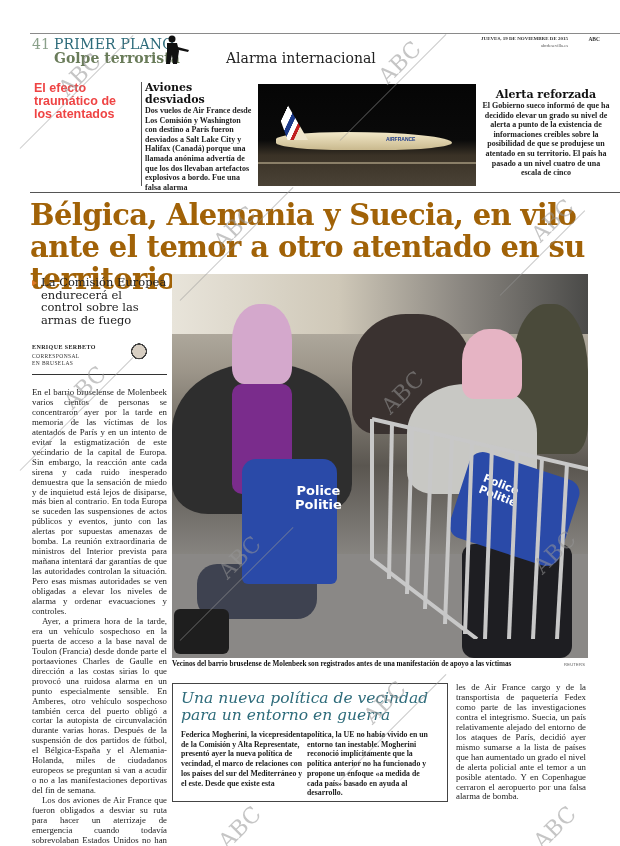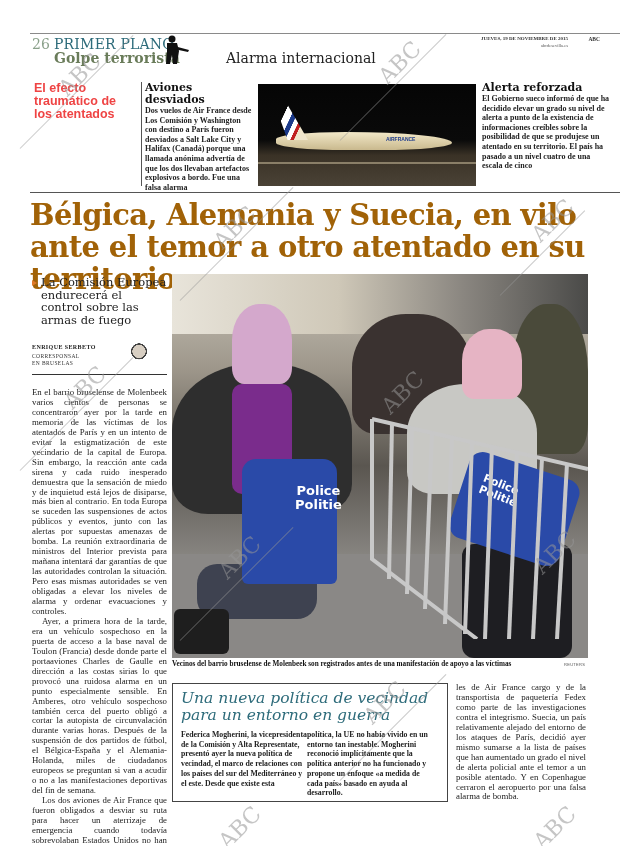--- a/index.html
+++ b/index.html
@@ -17,21 +17,21 @@
   .brand { position: absolute; right: 20px; top: 36px; font-size: 5.5px; font-weight: bold; color: #333; font-family: "Liberation Serif", serif; }
   .site { position: absolute; right: 52px; top: 43px; font-size: 4.5px; color: #555; font-family: "Liberation Serif", serif; }
 
   
   .strip-title { position: absolute; left: 34px; top: 82px; width: 100px; text-align: left; font-size: 12.5px; line-height: 13px; color: #ef4444; font-weight: bold; font-family: Liberation Sans, sans-serif; }
   .strip-divider { position: absolute; left: 141px; top: 82px; width: 1px; height: 104px; background: #555; }
   .brief { position: absolute; font-family: "Liberation Serif", serif; }
   .brief h3 { font-size: 11px; font-weight: bold; color: #111; line-height: 12px; font-family: "DejaVu Serif", serif; }
   .brief p { font-size: 8px; line-height: 9.6px; font-weight: bold; color: #222; }
   .brief-left { left: 145px; top: 82px; width: 108px; }
-  .brief-right { left: 482px; top: 82px; width: 128px; }
+  .brief-right { left: 482px; top: 89px; width: 128px; text-align: center; }
   .plane-photo { position: absolute; left: 258px; top: 84px; width: 218px; height: 102px; background: linear-gradient(#050505 0%, #0a0a0a 55%, #3a3226 70%, #4a4236 100%); overflow: hidden; }
   .plane-body { position: absolute; left: 18px; top: 48px; width: 176px; height: 18px; background: linear-gradient(#f2e8c8, #c9b98e); border-radius: 40% 60% 40% 40%; }
   .plane-tail { position: absolute; left: 16px; top: 18px; width: 34px; height: 38px; background: linear-gradient(115deg, transparent 30%, #fff 31%, #fff 45%, #1c3a8a 46%, #1c3a8a 55%, #fff 56%, #fff 65%, #c02020 66%, #c02020 72%, #f0e6cc 73%); clip-path: polygon(0 0, 35% 0, 100% 100%, 40% 100%); }
   .plane-logo { position: absolute; left: 128px; top: 52px; font-size: 5px; font-weight: bold; color: #1c3a8a; font-family: "Liberation Sans", sans-serif; }
   .plane-fence { position: absolute; left: 0; right: 0; top: 78px; height: 2px; background: #8a7f68; }
   .strip-rule { position: absolute; left: 30px; right: 0; top: 192px; height: 1px; background: #555; }
 
   
   .headline { position: absolute; left: 30px; top: 199px; width: 580px; font-size: 29px; line-height: 32px; font-weight: bold; color: #a16207; font-family: "DejaVu Serif", serif; letter-spacing: -0.6px; }
 
@@ -79,21 +79,21 @@
   .inset-col { width: 126px; font-family: "Liberation Serif", serif; font-size: 7.8px; line-height: 9.7px; font-weight: bold; color: #222; }
 
   
   .wm { position: absolute; font-family: "DejaVu Serif", serif; font-size: 22px; color: rgba(150,150,150,0.55); transform: rotate(-45deg); pointer-events: none; }
   .wm-line { position: absolute; height: 1px; background: rgba(150,150,150,0.5); transform: rotate(-45deg); transform-origin: left center; pointer-events: none; }
 </style>
 </head>
 <body>
 
 <div class="top-rule"></div>
-<div class="page-num">26</div>
+<div class="page-num">41</div>
 <div class="section">PRIMER PLANO</div>
 <div class="subsection">Golpe terrorista</div>
 <svg class="soldier" viewBox="0 0 30 30">
   <circle cx="12" cy="5" r="3.5" fill="#111"></circle>
   <path d="M7 9 L17 9 L19 17 L17 30 L13 30 L12 21 L10 30 L6 30 L7 18 Z" fill="#111"></path>
   <path d="M14 12 L29 16 L28 18 L14 15 Z" fill="#111"></path>
 </svg>
 <div class="kicker">Alarma internacional</div>
 <div class="date">JUEVES, 19 DE NOVIEMBRE DE 2015</div>
 <div class="brand">ABC</div>

